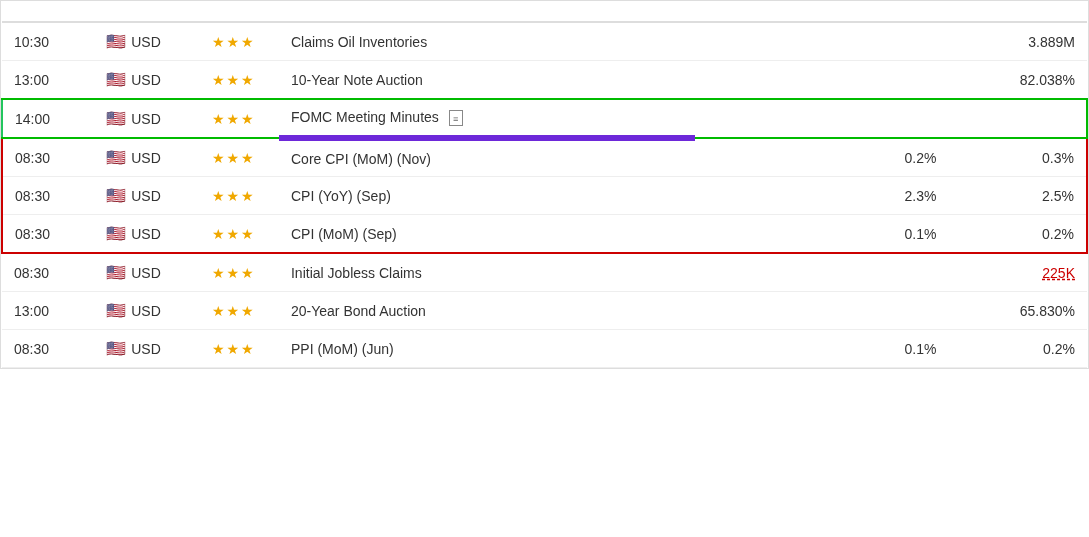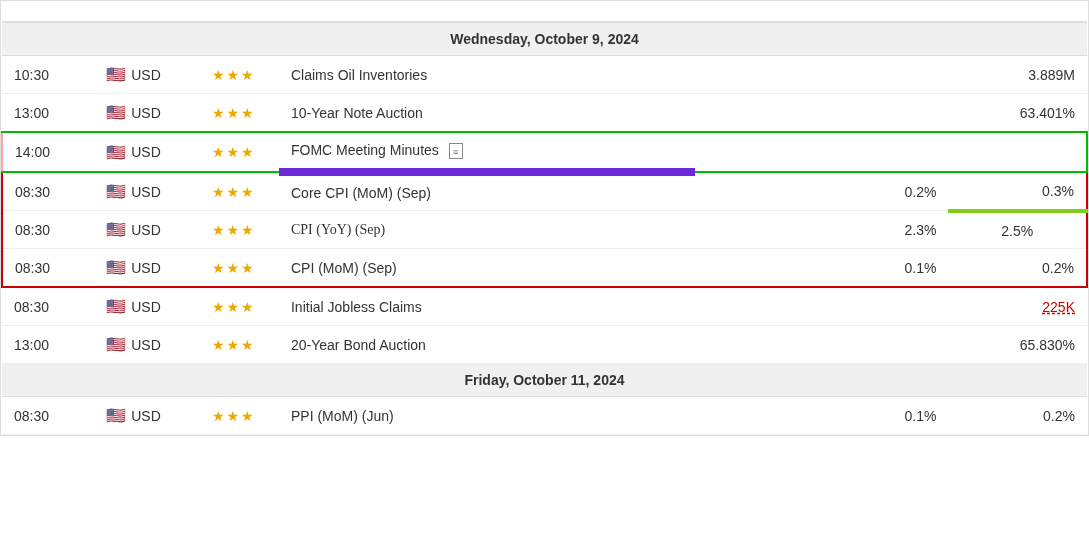--- a/index.html
+++ b/index.html
@@ -109,23 +109,20 @@
         <th class="col-time"></th>
         <th class="col-cur"></th>
         <th class="col-imp imp"></th>
         <th class="col-event"></th>
         <th class="col-actual actual"></th>
         <th class="col-forecast forecast"></th>
         <th class="col-previous previous"></th>
       </tr>
     </thead>
     <tbody id="table-body">
-    <tr class="section-header">
-          <td colspan="7">Wednesday, October 9, 2024</td>
-        </tr>
         <tr class="data-row">
       <td class="col-time" style="">
         <span>10:30</span>
       </td>
       <td class="col-cur" style="">
         <div class="currency-cell">
           <span class="flag">🇺🇸</span>
           <span>USD</span>
         </div>
       </td>
@@ -169,41 +166,41 @@
       <td class="col-event" style="">
         10-Year Note Auction
       </td>
       <td class="col-actual actual" style="">
         <span></span>
       </td>
       <td class="col-forecast forecast" style="">
         <span></span>
       </td>
       <td class="col-previous previous" style="">
-        <span>63.401%</span>
-      </td>
-    </tr>
-        <tr class="data-row">
-      <td class="col-time" style="border-top: 2px solid #00bb00; border-bottom: 2px solid #00bb00;border-left: 2px solid #fca5a5;">
+        <span>82.038%</span>
+      </td>
+    </tr>
+        <tr class="data-row">
+      <td class="col-time" style="border-top: 2px solid #00bb00; border-bottom: 2px solid #00bb00;border-left: 2px solid #22c55e;">
         <span>14:00</span>
       </td>
       <td class="col-cur" style="border-top: 2px solid #00bb00; border-bottom: 2px solid #00bb00;">
         <div class="currency-cell">
           <span class="flag">🇺🇸</span>
           <span>USD</span>
         </div>
       </td>
       <td class="col-imp" style="border-top: 2px solid #00bb00; border-bottom: 2px solid #00bb00;">
         <div class="stars">
               <span class="star filled">★</span>
               <span class="star filled">★</span>
               <span class="star filled">★</span>
             </div>
       </td>
-      <td class="col-event" style="border-top: 2px solid #00bb00; border-bottom: 8px solid #6d28d9;">
+      <td class="col-event" style="border-top: 2px solid #00bb00; border-bottom: 6px solid #6d28d9;">
         FOMC Meeting Minutes <span class="doc-icon">≡</span>
       </td>
       <td class="col-actual actual" style="border-top: 2px solid #00bb00; border-bottom: 2px solid #00bb00;">
         <span></span>
       </td>
       <td class="col-forecast forecast" style="border-top: 2px solid #00bb00; border-bottom: 2px solid #00bb00;">
         <span></span>
       </td>
       <td class="col-previous previous" style="border-top: 2px solid #00bb00; border-bottom: 2px solid #00bb00;border-right: 2px solid #00bb00;">
         <span></span>
@@ -220,21 +217,21 @@
         </div>
       </td>
       <td class="col-imp" style="border-top: 2px solid #cc0000;border-bottom: 1px solid #eee;">
         <div class="stars">
               <span class="star filled">★</span>
               <span class="star filled">★</span>
               <span class="star filled">★</span>
             </div>
       </td>
       <td class="col-event" style="border-top: 2px solid #cc0000;border-bottom: 1px solid #eee;">
-        Core CPI (MoM) (Sep)
+        Core CPI (MoM) (Nov)
       </td>
       <td class="col-actual actual" style="border-top: 2px solid #cc0000;border-bottom: 1px solid #eee;">
         <span></span>
       </td>
       <td class="col-forecast forecast" style="border-top: 2px solid #cc0000;border-bottom: 1px solid #eee;">
         <span>0.2%</span>
       </td>
       <td class="col-previous previous" style="border-top: 2px solid #cc0000;border-bottom: 1px solid #eee;border-right: 2px solid #cc0000;">
         <span>0.3%</span>
       </td>
@@ -249,30 +246,30 @@
           <span>USD</span>
         </div>
       </td>
       <td class="col-imp" style="border-top: 1px solid #cc0000;border-bottom: 1px solid #eee;">
         <div class="stars">
               <span class="star filled">★</span>
               <span class="star filled">★</span>
               <span class="star filled">★</span>
             </div>
       </td>
-      <td class="col-event" style="border-top: 1px solid #cc0000;border-bottom: 1px solid #eee; font-family: Liberation Serif, serif;">
+      <td class="col-event" style="border-top: 1px solid #cc0000;border-bottom: 1px solid #eee;">
         CPI (YoY) (Sep)
       </td>
       <td class="col-actual actual" style="border-top: 1px solid #cc0000;border-bottom: 1px solid #eee;">
         <span></span>
       </td>
       <td class="col-forecast forecast" style="border-top: 1px solid #cc0000;border-bottom: 1px solid #eee;">
         <span>2.3%</span>
       </td>
-      <td class="col-previous previous" style="border-top: 4px solid #84cc16;border-bottom: 1px solid #eee;border-right: 2px solid #cc0000; text-align: center;">
+      <td class="col-previous previous" style="border-top: 1px solid #84cc16;border-bottom: 1px solid #eee;border-right: 2px solid #cc0000;">
         <span>2.5%</span>
       </td>
     </tr>
         <tr class="data-row">
       <td class="col-time" style="border-top: 1px solid #cc0000;border-bottom: 2px solid #cc0000;border-left: 2px solid #cc0000;">
         <span>08:30</span>
       </td>
       <td class="col-cur" style="border-top: 1px solid #cc0000;border-bottom: 2px solid #cc0000;">
         <div class="currency-cell">
           <span class="flag">🇺🇸</span>
@@ -352,23 +349,20 @@
       <td class="col-actual actual" style="">
         <span></span>
       </td>
       <td class="col-forecast forecast" style="">
         <span></span>
       </td>
       <td class="col-previous previous" style="">
         <span>65.830%</span>
       </td>
     </tr>
-        <tr class="section-header">
-          <td colspan="7">Friday, October 11, 2024</td>
-        </tr>
         <tr class="data-row">
       <td class="col-time" style="">
         <span>08:30</span>
       </td>
       <td class="col-cur" style="">
         <div class="currency-cell">
           <span class="flag">🇺🇸</span>
           <span>USD</span>
         </div>
       </td>

